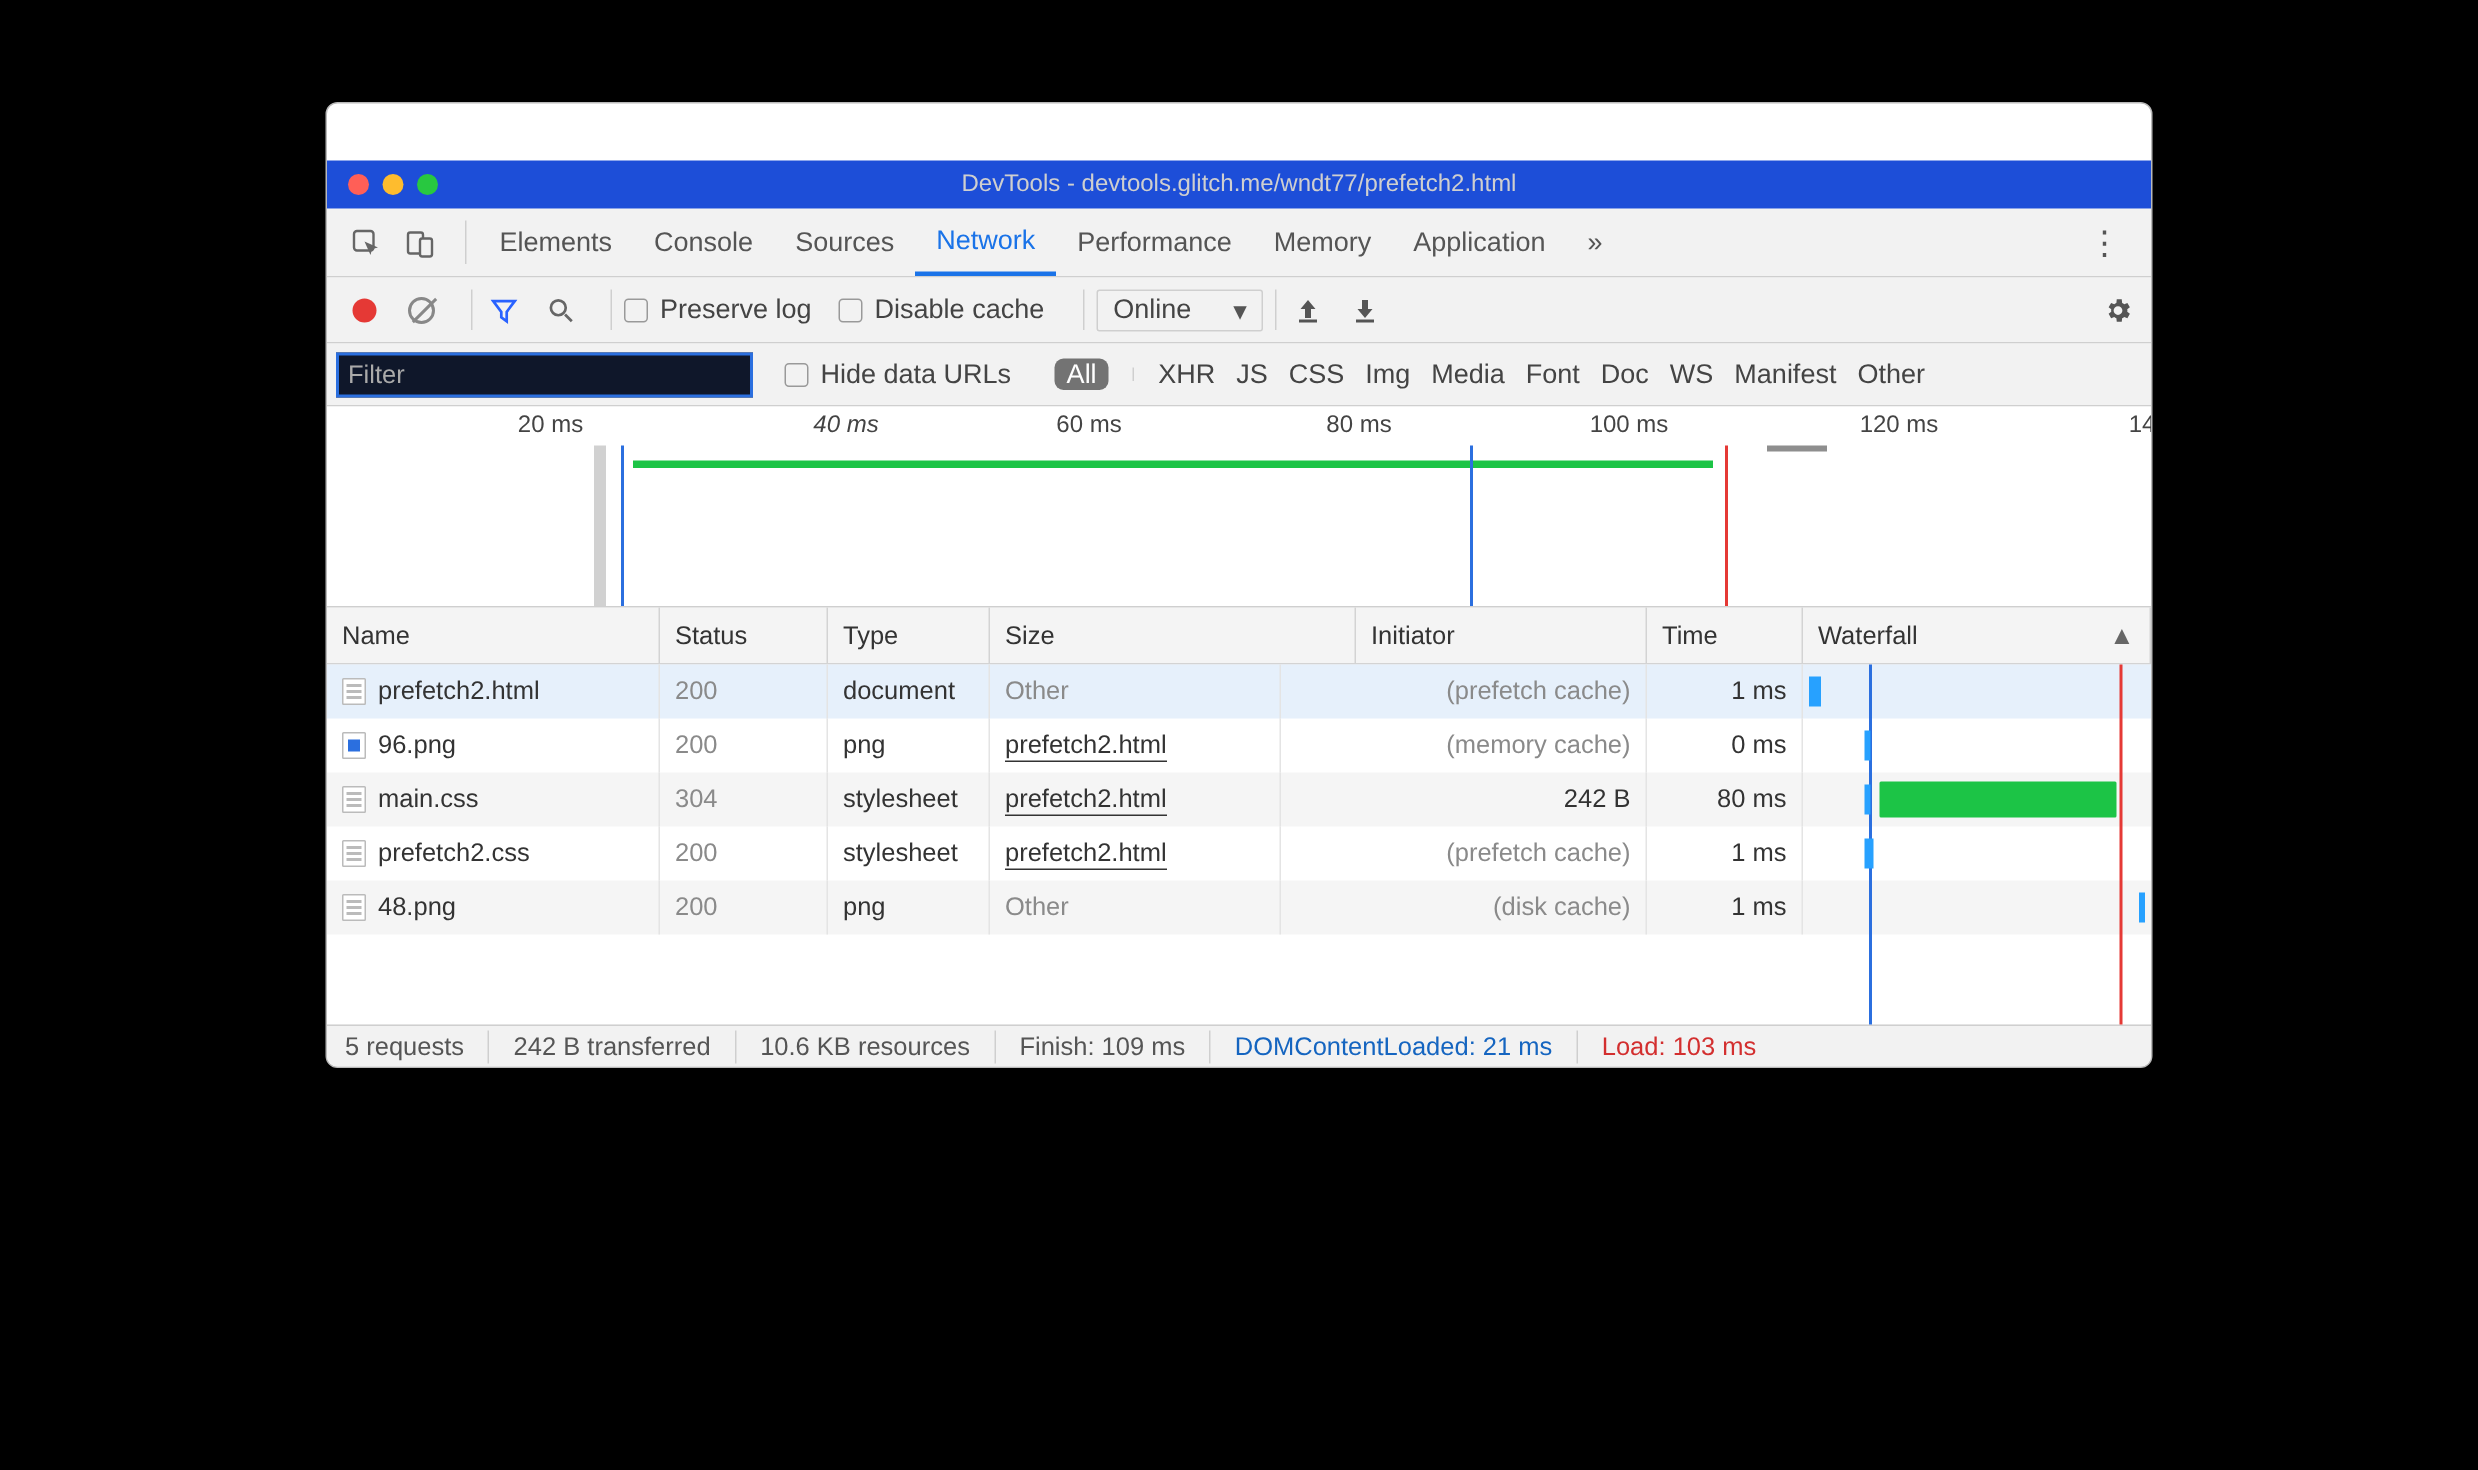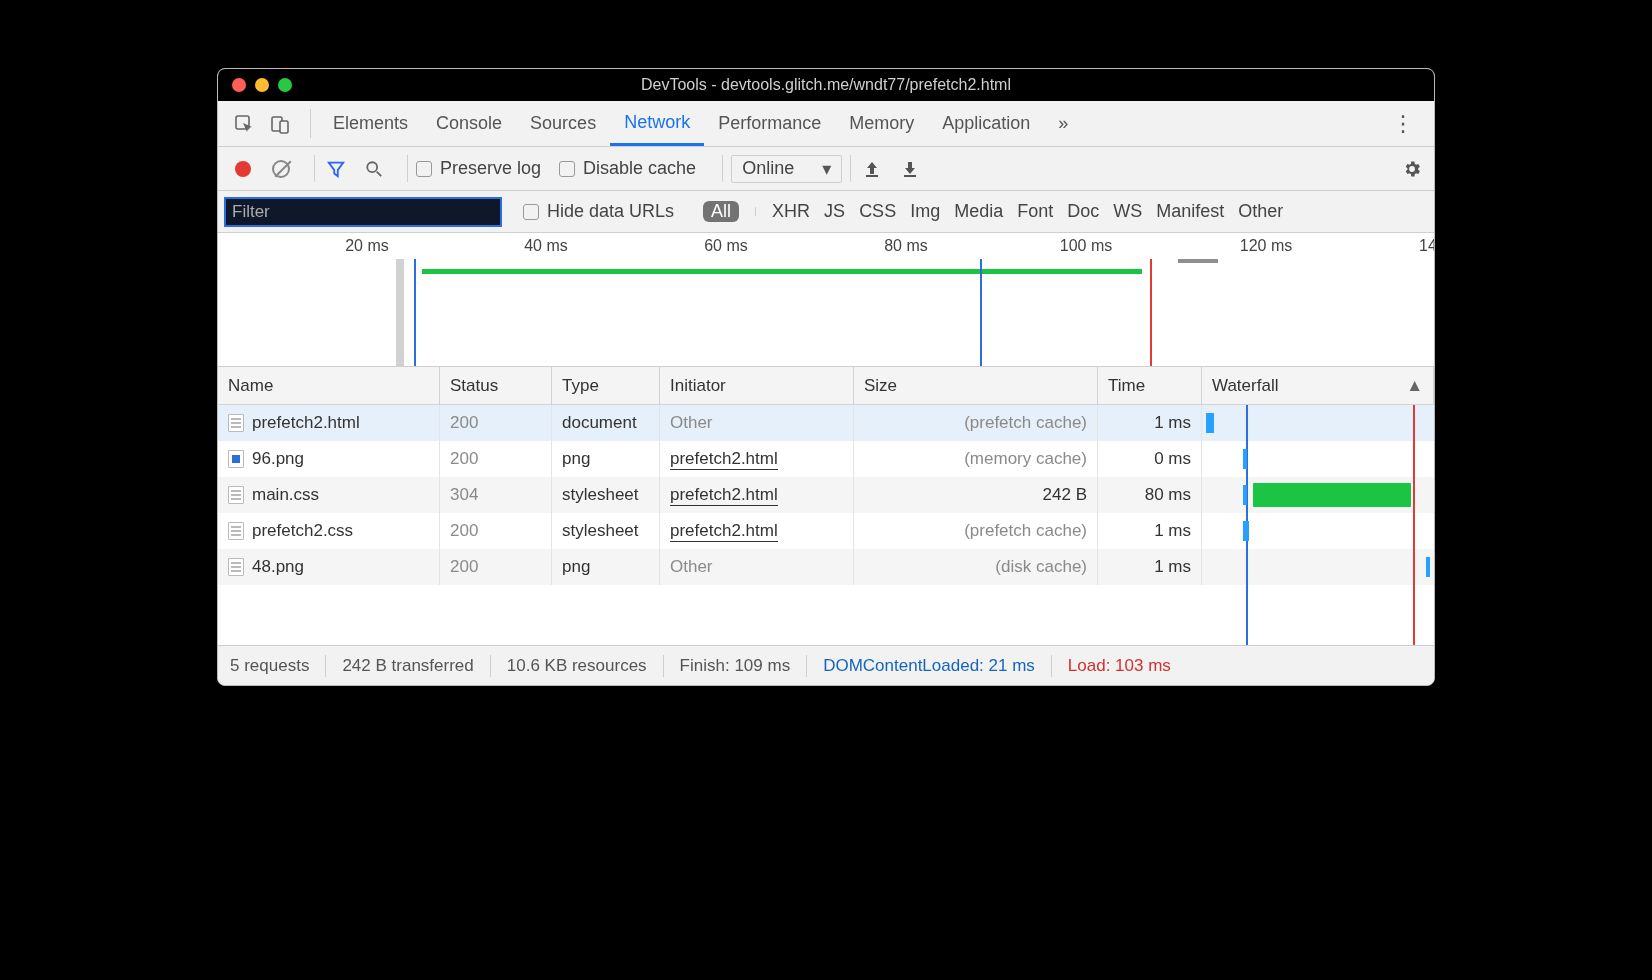--- a/index.html
+++ b/index.html
@@ -13,24 +13,25 @@
     width:1218px;
     margin-top:68px;
     border-radius:8px;
     overflow:hidden;
     box-shadow:0 30px 90px rgba(0,0,0,.6);
     background:#fff;
     border:1px solid #b9b9b9;
   }
   
   .titlebar {
-    background:#000000;
+    background:#1d4ed8;
     height:32px;
     display:flex; align-items:center;
     position:relative;
+    margin-top:38px;
   }
   .traffic { display:flex; gap:9px; position:absolute; left:14px; top:9px; }
   .traffic span { width:14px; height:14px; border-radius:50%; display:inline-block;}
   .tr-red { background:#ff5f57; }
   .tr-yellow { background:#febc2e; }
   .tr-green { background:#28c840; }
   .titlebar .title { color:#cfcfcf; font-size:16px; margin:0 auto; }
   
   .tabsrow {
     display:flex; align-items:center;
@@ -122,21 +123,21 @@
   .gray { color:#8a8a8a;}
   .link { color:#333; border-bottom:1px solid #333;}
   .right { justify-content:flex-end;}
   .wfcell { position:relative; border-right:none;}
   .wfbar { position:absolute; top:6px; bottom:6px; background:#1cc446; border-radius:1px;}
   .wfbit { position:absolute; top:8px; bottom:8px; background:#27a1ff; width:8px;}
   .wfbit.thin{width:4px;}
   
   .wfgridline{ position:absolute; top:0; height:240px; width:2px;}
   
-  .status { display:flex; align-items:center; height:40px; border-top:1px solid #cfcfcf; background:#f2f2f2; font-size:17px; color:#555; padding:0 12px;}
+  .status { display:flex; align-items:center; height:28px; border-top:1px solid #cfcfcf; background:#f2f2f2; font-size:17px; color:#555; padding:0 12px;}
   .status .sep { width:1px; height:22px; background:#cfcfcf; margin:0 16px;}
   .dcl { color:#1565c0;}
   .ld  { color:#d32f2f;}
   svg{display:block;}
 </style>
 </head>
 <body>
 
 <div class="window">
 
@@ -251,21 +252,21 @@
         <span class="ftype">Doc</span>
         <span class="ftype">WS</span>
         <span class="ftype">Manifest</span>
         <span class="ftype">Other</span>
       </div>
   </div>
 
   <div class="overview">
     <div class="ovticks" id="ovticks">
         <div class="ovtick" style="left: 149px;">20 ms</div>
-        <div class="ovtick" style="left: 328px;">40 ms</div>
+        <div class="ovtick" style="left: 346px; font-style: italic;">40 ms</div>
         <div class="ovtick" style="left: 508px;">60 ms</div>
         <div class="ovtick" style="left: 688px;">80 ms</div>
         <div class="ovtick" style="left: 868px;">100 ms</div>
         <div class="ovtick" style="left: 1048px;">120 ms</div>
         <div class="ovtick" style="left: 1210px;">14</div>
       </div>
     <div class="ovarea">
       <div class="ovhandle" style="left:178px"></div>
       <div class="ovbar-green" style="left:204px; width:720px"></div>
       <div class="ovblue" style="left:196px"></div>
@@ -273,22 +274,22 @@
       <div class="ovmini" style="left:960px; width:40px"></div>
       <div class="ovred" style="left:932px"></div>
     </div>
   </div>
 
   <div class="tablewrap">
     <div class="thead">
       <div class="th col-name">Name</div>
       <div class="th col-status">Status</div>
       <div class="th col-type">Type</div>
+      <div class="th col-size">Size</div>
       <div class="th col-init">Initiator</div>
-      <div class="th col-size">Size</div>
       <div class="th col-time">Time</div>
       <div class="th col-wf">
           <span>Waterfall</span>
           <span class="sort">▲</span>
         </div>
     </div>
     <div class="rows" id="rows">
     <div class="wfgridline" style="background: rgb(43, 111, 223); left: 1028px;"></div>
         <div class="wfgridline" style="background: rgb(229, 57, 53); left: 1195px;"></div>
         <div class="row sel">

